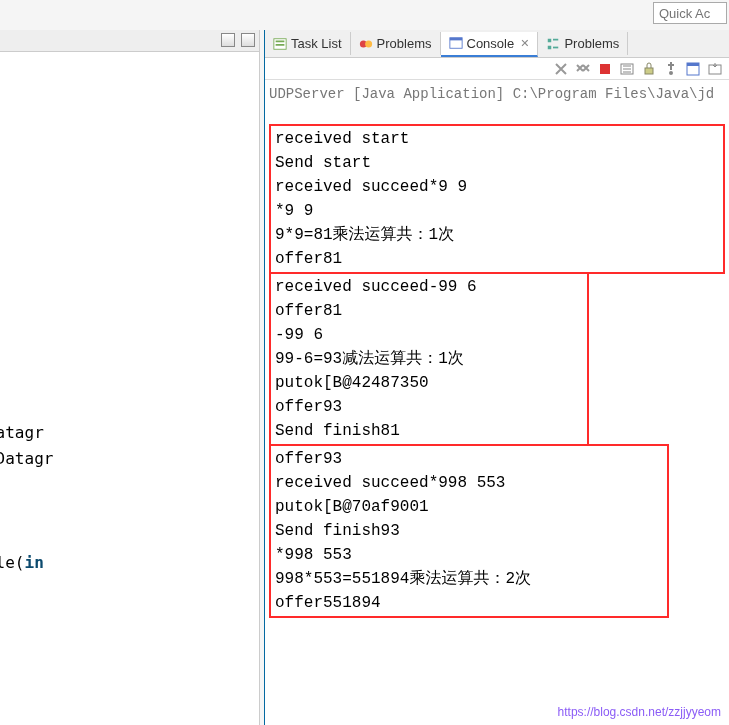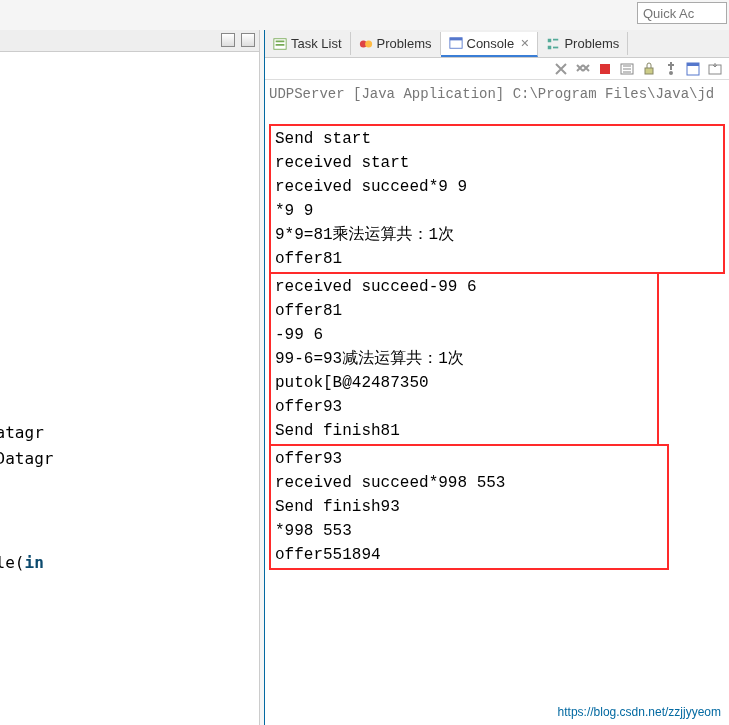--- a/index.html
+++ b/index.html
@@ -9,21 +9,21 @@
     background: #f5f5f5;
     width: 729px;
     height: 725px;
     overflow: hidden;
     position: relative;
   }
   .quick-access {
     position: absolute;
     top: 2px;
     right: 2px;
-    width: 90px;
+    width: 74px;
     height: 22px;
     border: 1px solid #aaa;
     background: #fff;
     padding: 2px 5px;
     font-size: 13px;
     color: #777;
   }
   .layout {
     display: flex;
     height: 100%;
@@ -129,28 +129,28 @@
     font-size: 14px;
     margin-bottom: 18px;
     white-space: nowrap;
   }
   .block {
     border: 2px solid #ff2a2a;
     margin-bottom: -2px;
     padding: 1px 4px;
     position: relative;
   }
-  .block.b2 { width: 390px; }
+  .block.b2 { width: 320px; }
   .block.b3 { width: 400px; }
   .line { white-space: pre; color: #000; }
   .watermark {
     position: absolute;
     bottom: 6px;
     right: 8px;
-    color: #0369a1;
+    color: #8b5cf6;
     font-size: 12px;
     font-family: sans-serif;
   }
 </style>
 </head>
 <body>
 
 <input class="quick-access" placeholder="Quick Ac" style="">
 
 <div class="layout">
@@ -242,22 +242,22 @@
       <span class="tbtn"><svg viewBox="0 0 16 16">
             <rect x="2" y="4" width="12" height="9" fill="none" stroke="#888"></rect>
             <path d="M8 2 L8 6 M6 4 L8 6 L10 4" stroke="#888" fill="none"></path>
           </svg></span>
     </div>
 
     <div class="console-body">
       <div class="launch-line">UDPServer [Java Application] C:\Program Files\Java\jd</div>
 
       <div class="block b1">
+        <div class="line">received start</div>
         <div class="line">Send start</div>
-        <div class="line">received start</div>
         <div class="line">received succeed*9 9</div>
         <div class="line">*9 9</div>
         <div class="line">9*9=81乘法运算共：1次</div>
         <div class="line">offer81</div>
       </div>
 
       <div class="block b2">
 
         <div class="line">received succeed-99 6</div>
         <div class="line">offer81</div>
@@ -265,21 +265,23 @@
         <div class="line">99-6=93减法运算共：1次</div>
         <div class="line">putok[B@42487350</div>
         <div class="line">offer93</div>
         <div class="line">Send finish81</div>
       </div>
 
       <div class="block b3">
 
         <div class="line">offer93</div>
         <div class="line">received succeed*998 553</div>
+        <div class="line">putok[B@70af9001</div>
         <div class="line">Send finish93</div>
         <div class="line">*998 553</div>
+        <div class="line">998*553=551894乘法运算共：2次</div>
         <div class="line">offer551894</div>
       </div>
     </div>
   </div>
 </div>
 
 <div class="watermark">https://blog.csdn.net/zzjjyyeom</div>
 
 </body></html>

